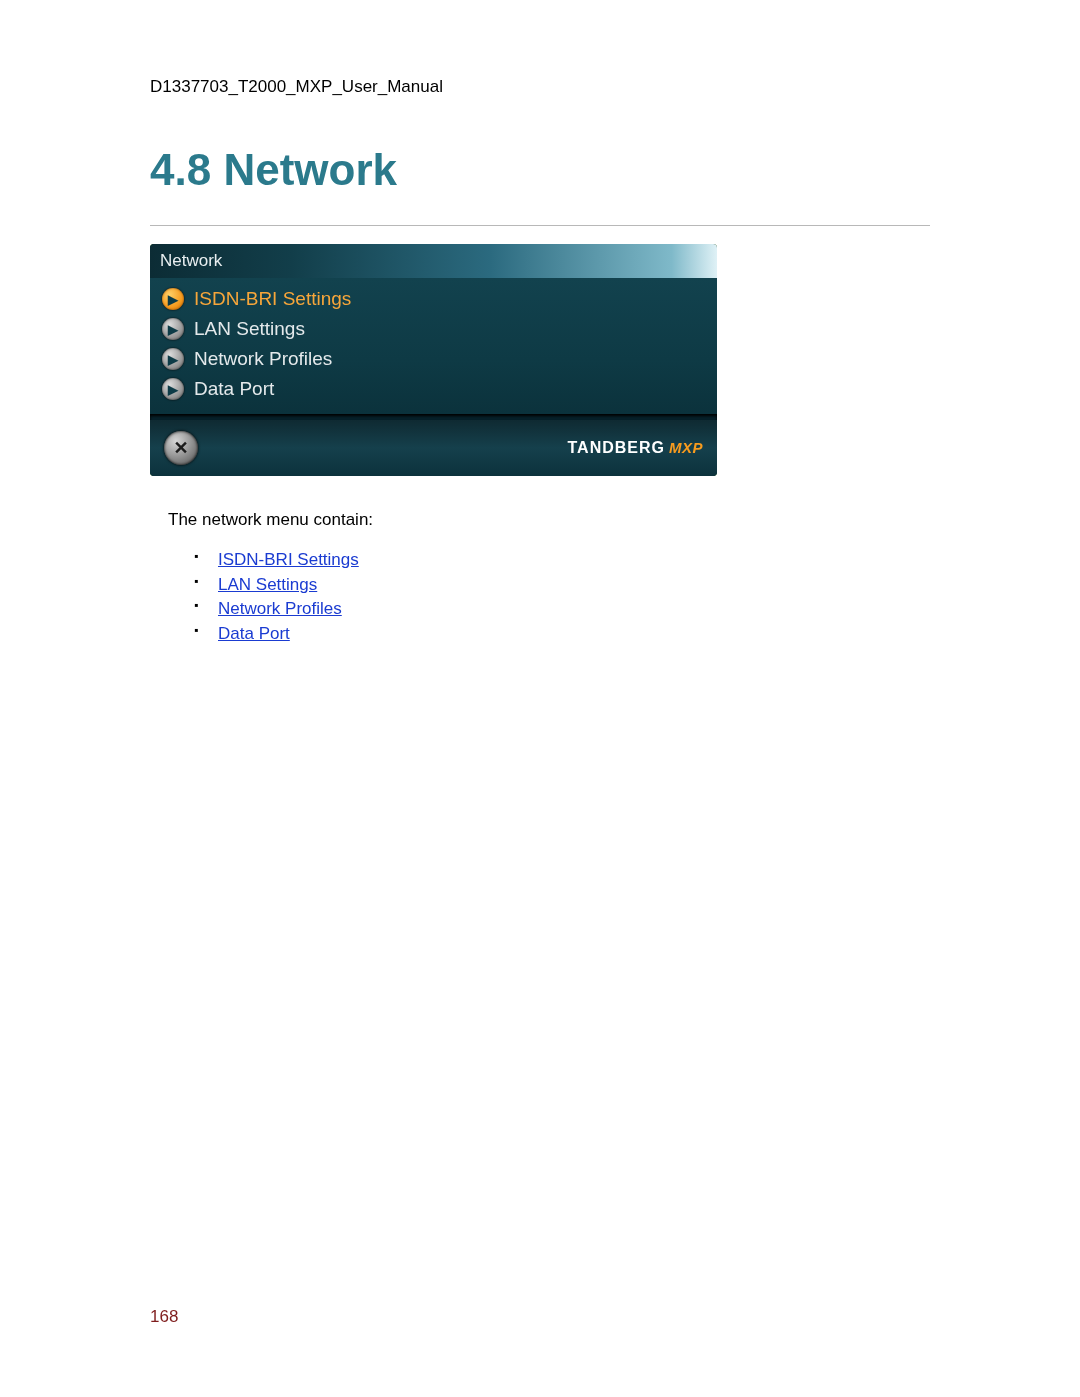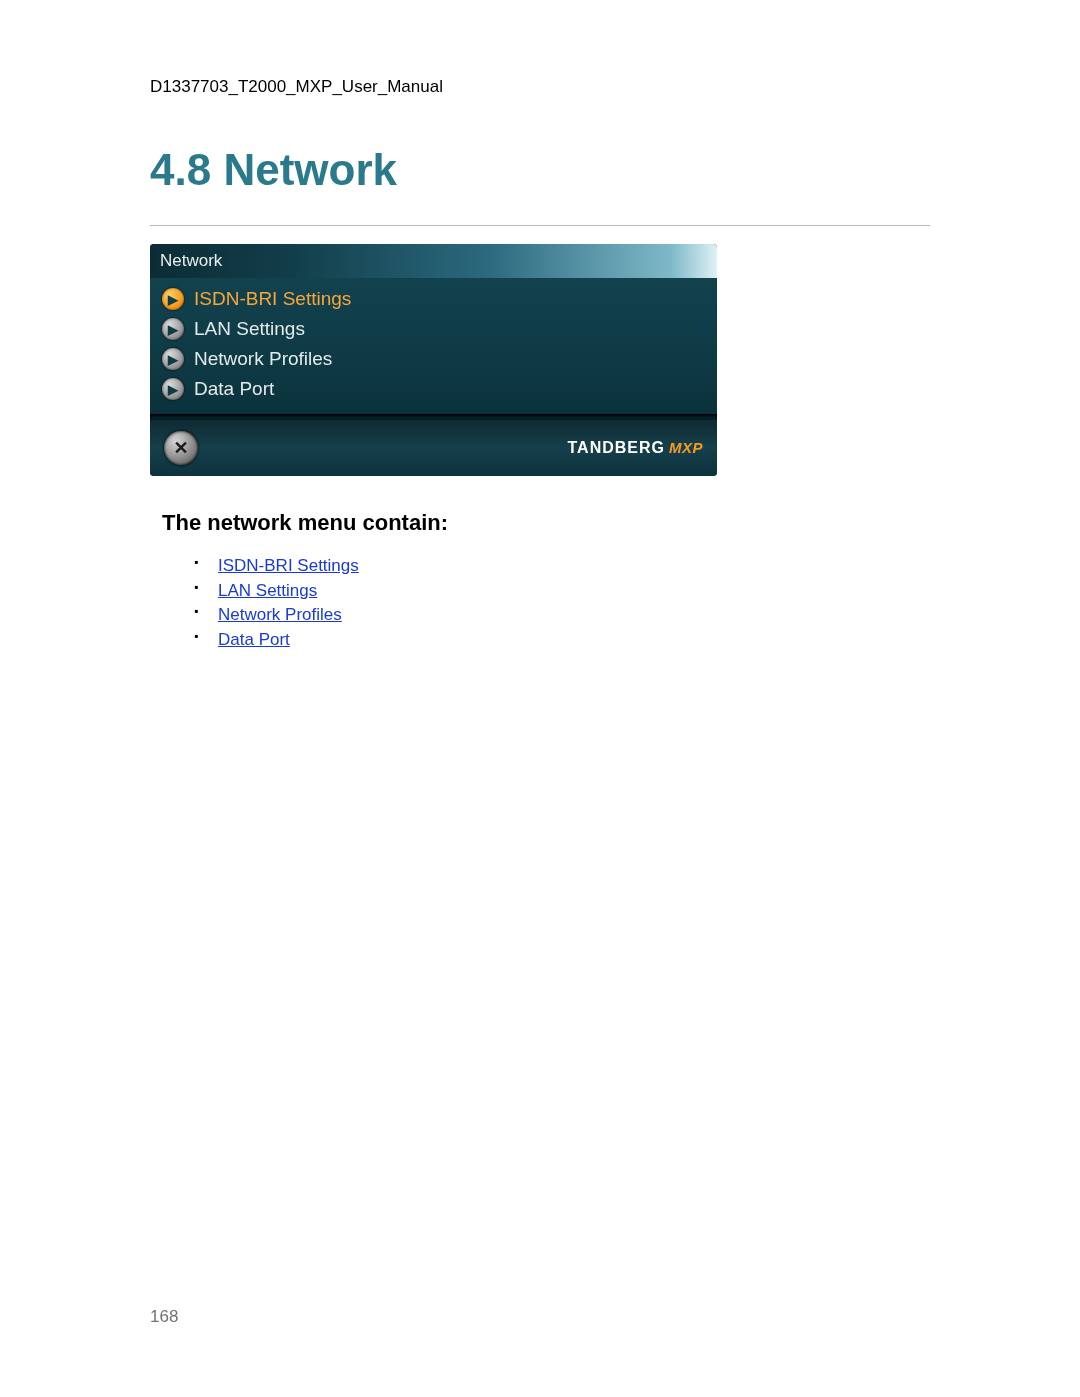--- a/index.html
+++ b/index.html
@@ -129,23 +129,23 @@
   }
   .brand-sub {
     color: #f79b1e;
     font-style: italic;
     font-weight: 900;
     font-size: 15px;
     letter-spacing: 0.5px;
   }
 
   .section-lead {
-    font-size: 22px;
-    font-weight: bold;
-    margin: 34px 0 18px 12px;
+    font-size: 17px;
+    font-weight: normal;
+    margin: 34px 0 18px 18px;
   }
   ul.link-list {
     list-style: none;
     padding: 0 0 0 44px;
     margin: 0;
   }
   ul.link-list li {
     font-size: 17px;
     line-height: 1.45;
     position: relative;
@@ -162,21 +162,21 @@
   ul.link-list a {
     color: #1a3bd1;
     text-decoration: underline;
   }
 
   .page-number {
     position: absolute;
     left: 150px;
     bottom: 70px;
     font-size: 17px;
-    color: #737373;
+    color: #7f1d1d;
   }
 </style>
 </head>
 <body>
 
 <div class="page">
   <div class="doc-header">D1337703_T2000_MXP_User_Manual</div>
 
   <h1 class="heading">4.8 Network</h1>
 

